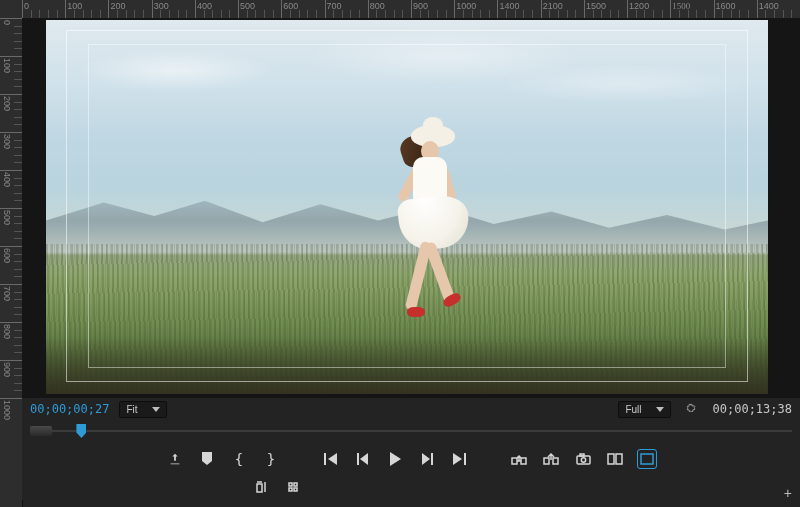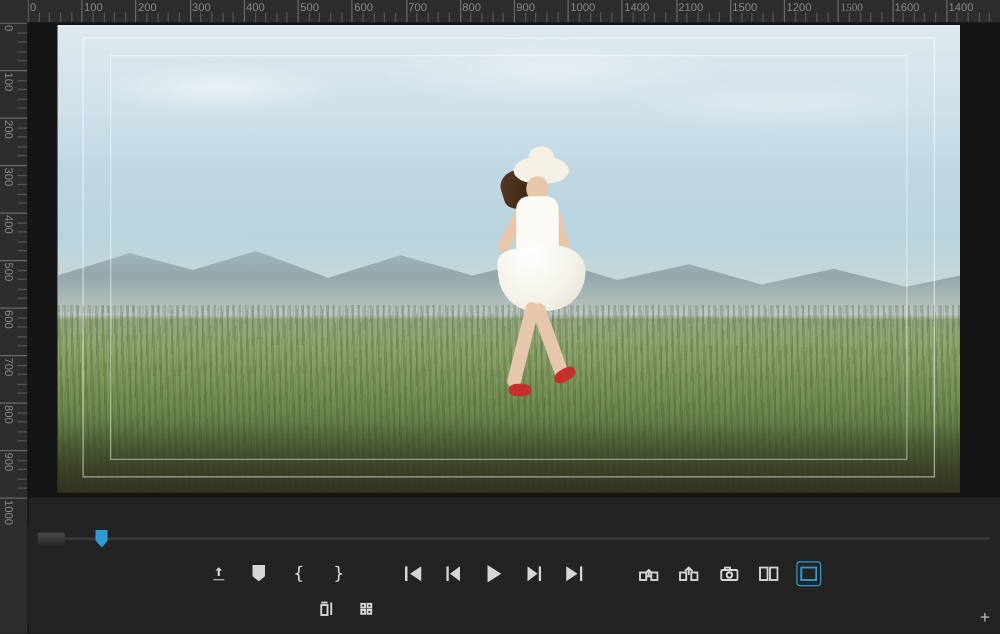--- a/index.html
+++ b/index.html
@@ -262,20 +262,38 @@
         <div class="leg-l"></div>
           <div class="leg-r"></div>
         <div class="shoe-l"></div>
           <div class="shoe-r"></div>
       </div>
     </div>
     <div class="safe-outer"></div>
     <div class="safe-inner"></div>
   </div>
 
+  <div class="infobar">
+    <span class="tc-left">00;00;00;27</span>
+    <div class="zoom-sel">
+      <span>Fit</span>
+      <span class="chev"></span>
+    </div>
+    <div class="spacer"></div>
+    <div class="zoom-sel">
+      <span>Full</span>
+      <span class="chev"></span>
+    </div>
+    <span class="wrench">
+      <svg width="14" height="14" viewBox="0 0 24 24" fill="none" stroke="#c8c8c8" stroke-width="2">
+          <path d="M14 4a8 8 0 0 0-2 0L10 2 7 4l1 3a8 8 0 0 0-1.4 1.4L4 7 2 10l2 2a8 8 0 0 0 0 2l-2 2 2 3 3-1a8 8 0 0 0 1.4 1.4L7 22l3 2 2-2a8 8 0 0 0 2 0l2 2 3-2-1-3a8 8 0 0 0 1.4-1.4l3 1 2-3-2-2a8 8 0 0 0 0-2l2-2-2-3-3 1A8 8 0 0 0 16 7l1-3-3-2-2 2z" transform="scale(.6) translate(4 4)"></path>
+        </svg>
+    </span>
+    <span class="tc-right">00;00;13;38</span>
+  </div>
 
   <div class="mini-tl">
     <div class="mini-bar">
       <div class="mini-left-cap"></div>
       <div class="mini-track"></div>
       <div class="mini-play" id="mini-play" style="left: 46.42px;"></div>
     </div>
   </div>
 
   <div class="transport">

